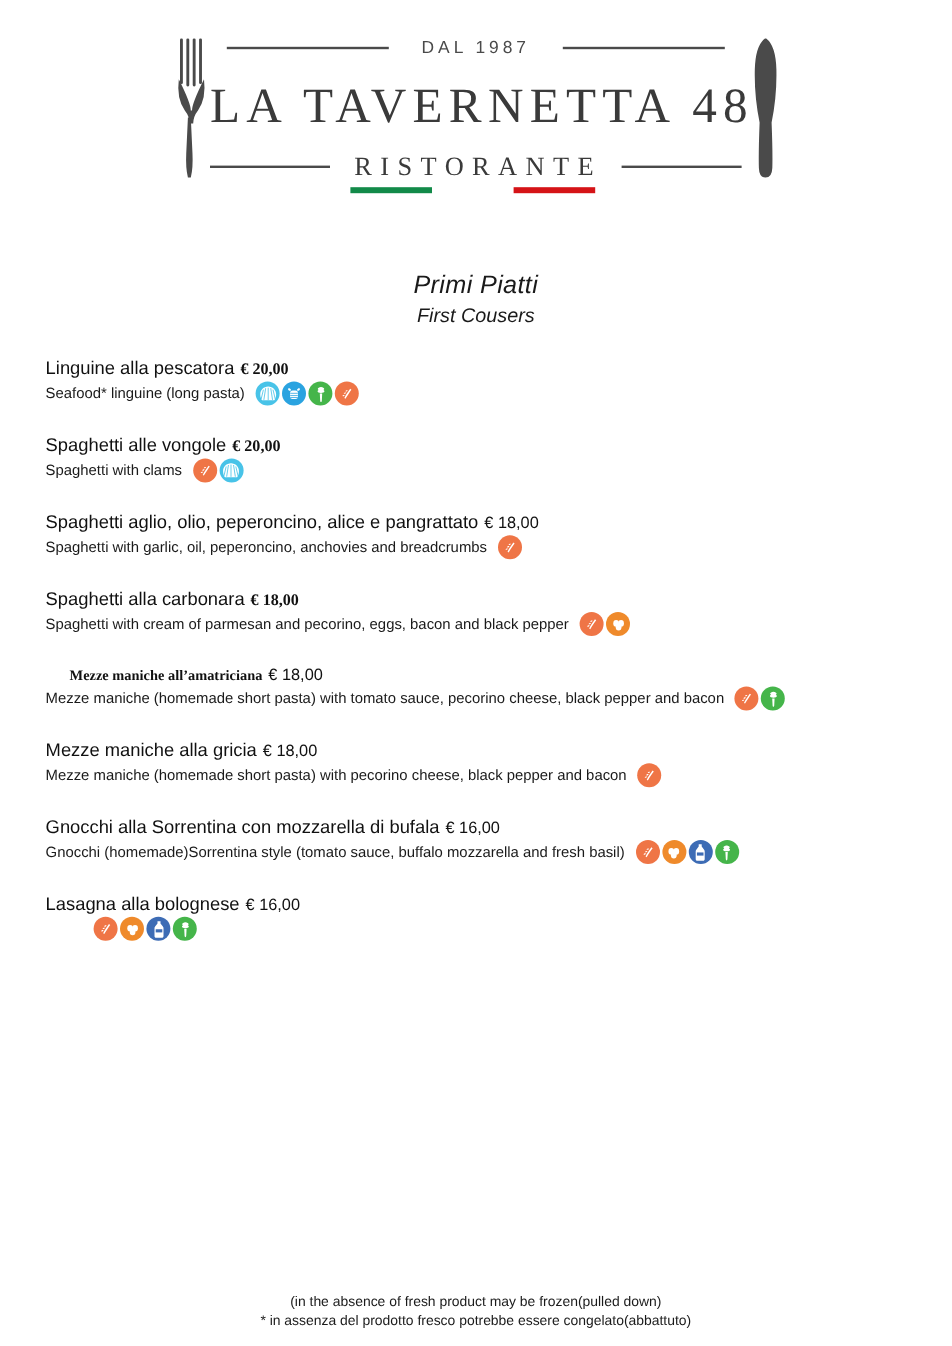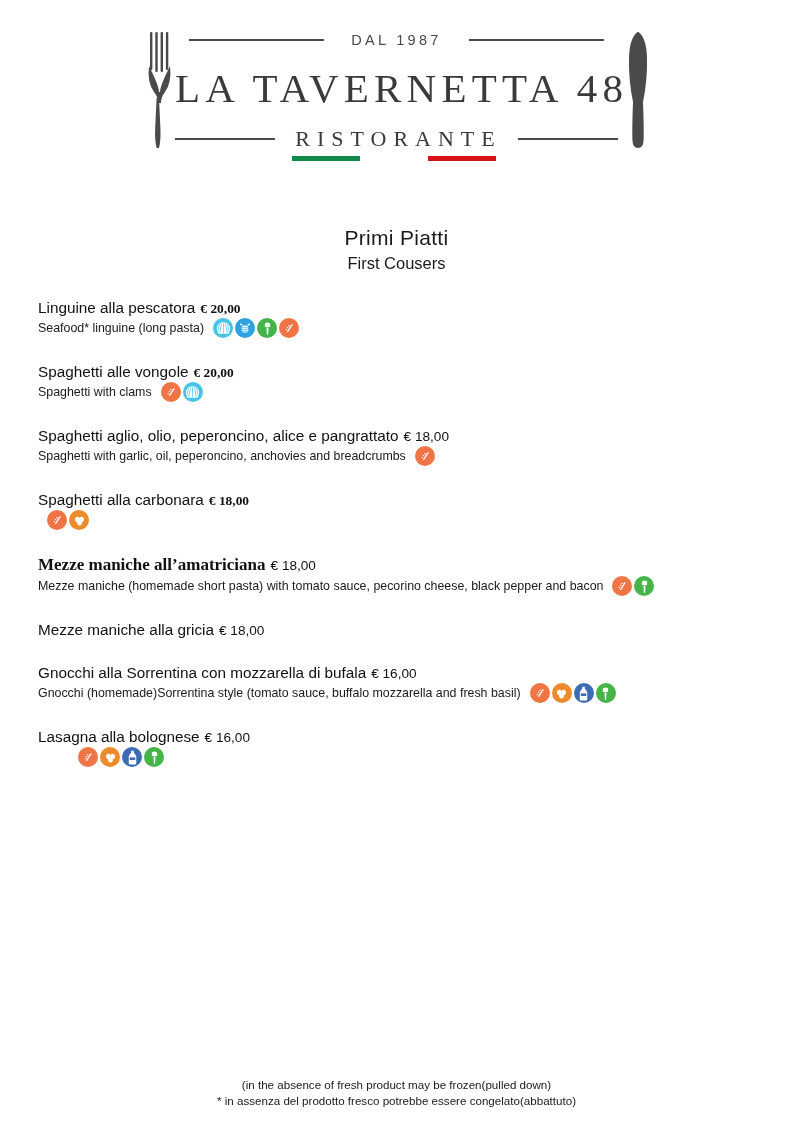--- a/index.html
+++ b/index.html
@@ -98,20 +98,21 @@
     bottom: -9px;
     height: 5px;
     display: flex;
   }
   .flag i { flex: 1 1 0; display: block; }
 
   
   .section-head {
     text-align: center;
     margin-top: 36px;
+    font-style: italic;
   }
   .section-title {
     font-size: 21px;
     color: #1a1a1a;
     letter-spacing: .3px;
   }
   .section-sub {
     font-size: 16.5px;
     color: #1a1a1a;
     margin-top: 4px;
@@ -130,21 +131,22 @@
     flex-wrap: nowrap;
     white-space: nowrap;
   }
   .dish-name {
     font-size: 15.3px;
     color: #111;
   }
   .dish-name.serif {
     font-family: "Liberation Serif", serif;
     font-weight: bold;
-    font-size: 17px;
+    font-size: 12px;
+    margin-left: 20px;
   }
   .dish-price {
     font-size: 13.6px;
     margin-left: 5px;
     color: #111;
   }
   .dish-price.serif {
     font-family: "Liberation Serif", serif;
     font-weight: bold;
     font-size: 13.4px;
@@ -359,20 +361,21 @@
           </span>
         </span>
       </div>
     </div>
     <div class="dish">
       <div class="dish-title-line">
         <span class="dish-name">Spaghetti alla carbonara</span>
         <span class="dish-price serif">€ 18,00</span>
       </div>
       <div class="dish-desc-line">
+        <span class="dish-desc">Spaghetti with cream of parmesan and pecorino, eggs, bacon and black pepper</span>
         <span class="icons">
           <span class="alg" style="background: rgb(239, 117, 70);">
             <svg width="14" height="14" viewBox="0 0 24 24">
               <g fill="#fff">
                 <path d="M16.8 5.2c-1.2 1.6-2.6 3.6-4.2 6.1-1.7 2.6-3.1 5-4.1 7.1l1.6 1c1.2-2 2.7-4.3 4.4-6.9 1.6-2.4 3-4.4 4.1-5.9z"></path>
                 <path d="M13.4 7.2c-1.5-.5-3 .2-3.6 1.6 1.5.5 3-.2 3.6-1.6z"></path>
                 <path d="M11.2 10.6c-1.5-.5-3 .2-3.6 1.6 1.5.5 3-.2 3.6-1.6z"></path>
                 <path d="M9.1 14c-1.5-.5-3 .2-3.6 1.6 1.5.5 3-.2 3.6-1.6z"></path>
               </g>
             </svg>
@@ -415,20 +418,35 @@
               </g>
             </svg>
           </span>
         </span>
       </div>
     </div>
     <div class="dish">
       <div class="dish-title-line">
         <span class="dish-name">Mezze maniche alla gricia</span>
         <span class="dish-price">€ 18,00</span>
+      </div>
+      <div class="dish-desc-line">
+        <span class="dish-desc">Mezze maniche (homemade short pasta) with pecorino cheese, black pepper and bacon</span>
+        <span class="icons">
+          <span class="alg" style="background: rgb(239, 117, 70);">
+            <svg width="14" height="14" viewBox="0 0 24 24">
+              <g fill="#fff">
+                <path d="M16.8 5.2c-1.2 1.6-2.6 3.6-4.2 6.1-1.7 2.6-3.1 5-4.1 7.1l1.6 1c1.2-2 2.7-4.3 4.4-6.9 1.6-2.4 3-4.4 4.1-5.9z"></path>
+                <path d="M13.4 7.2c-1.5-.5-3 .2-3.6 1.6 1.5.5 3-.2 3.6-1.6z"></path>
+                <path d="M11.2 10.6c-1.5-.5-3 .2-3.6 1.6 1.5.5 3-.2 3.6-1.6z"></path>
+                <path d="M9.1 14c-1.5-.5-3 .2-3.6 1.6 1.5.5 3-.2 3.6-1.6z"></path>
+              </g>
+            </svg>
+          </span>
+        </span>
       </div>
     </div>
     <div class="dish">
       <div class="dish-title-line">
         <span class="dish-name">Gnocchi alla Sorrentina con mozzarella di bufala</span>
         <span class="dish-price">€ 16,00</span>
       </div>
       <div class="dish-desc-line">
         <span class="dish-desc">Gnocchi (homemade)Sorrentina style (tomato sauce, buffalo mozzarella and fresh basil)</span>
         <span class="icons">

